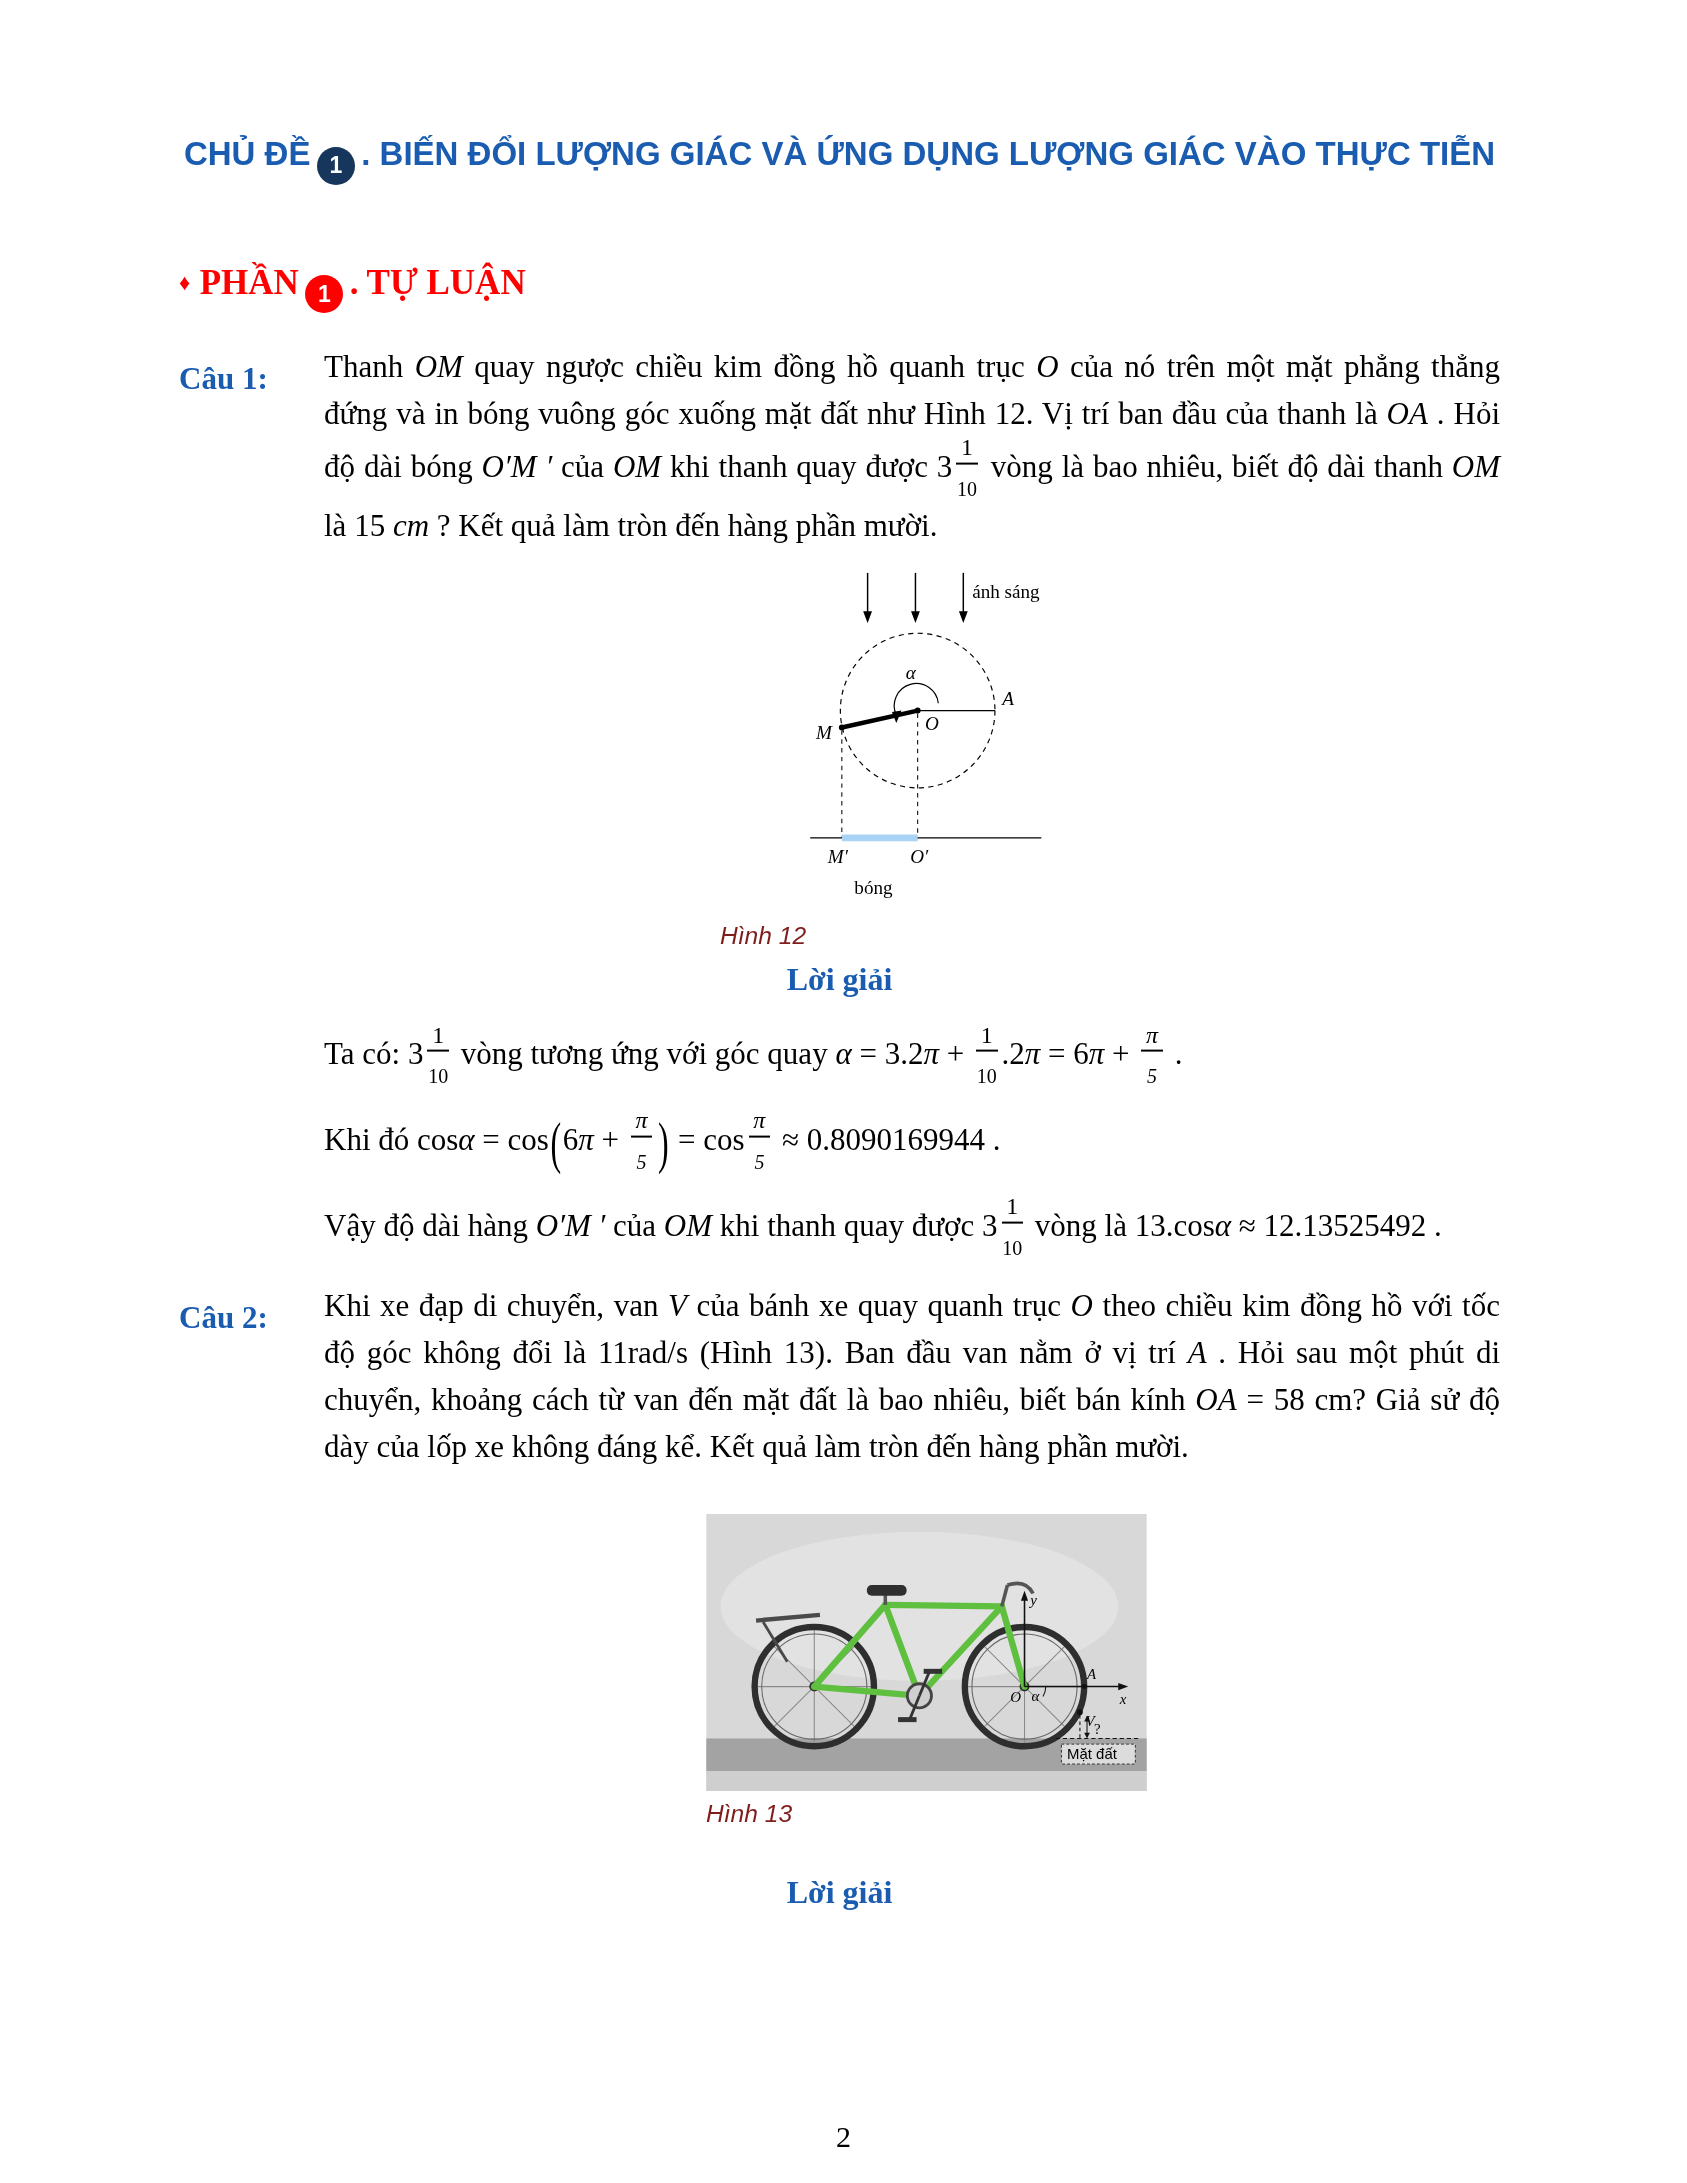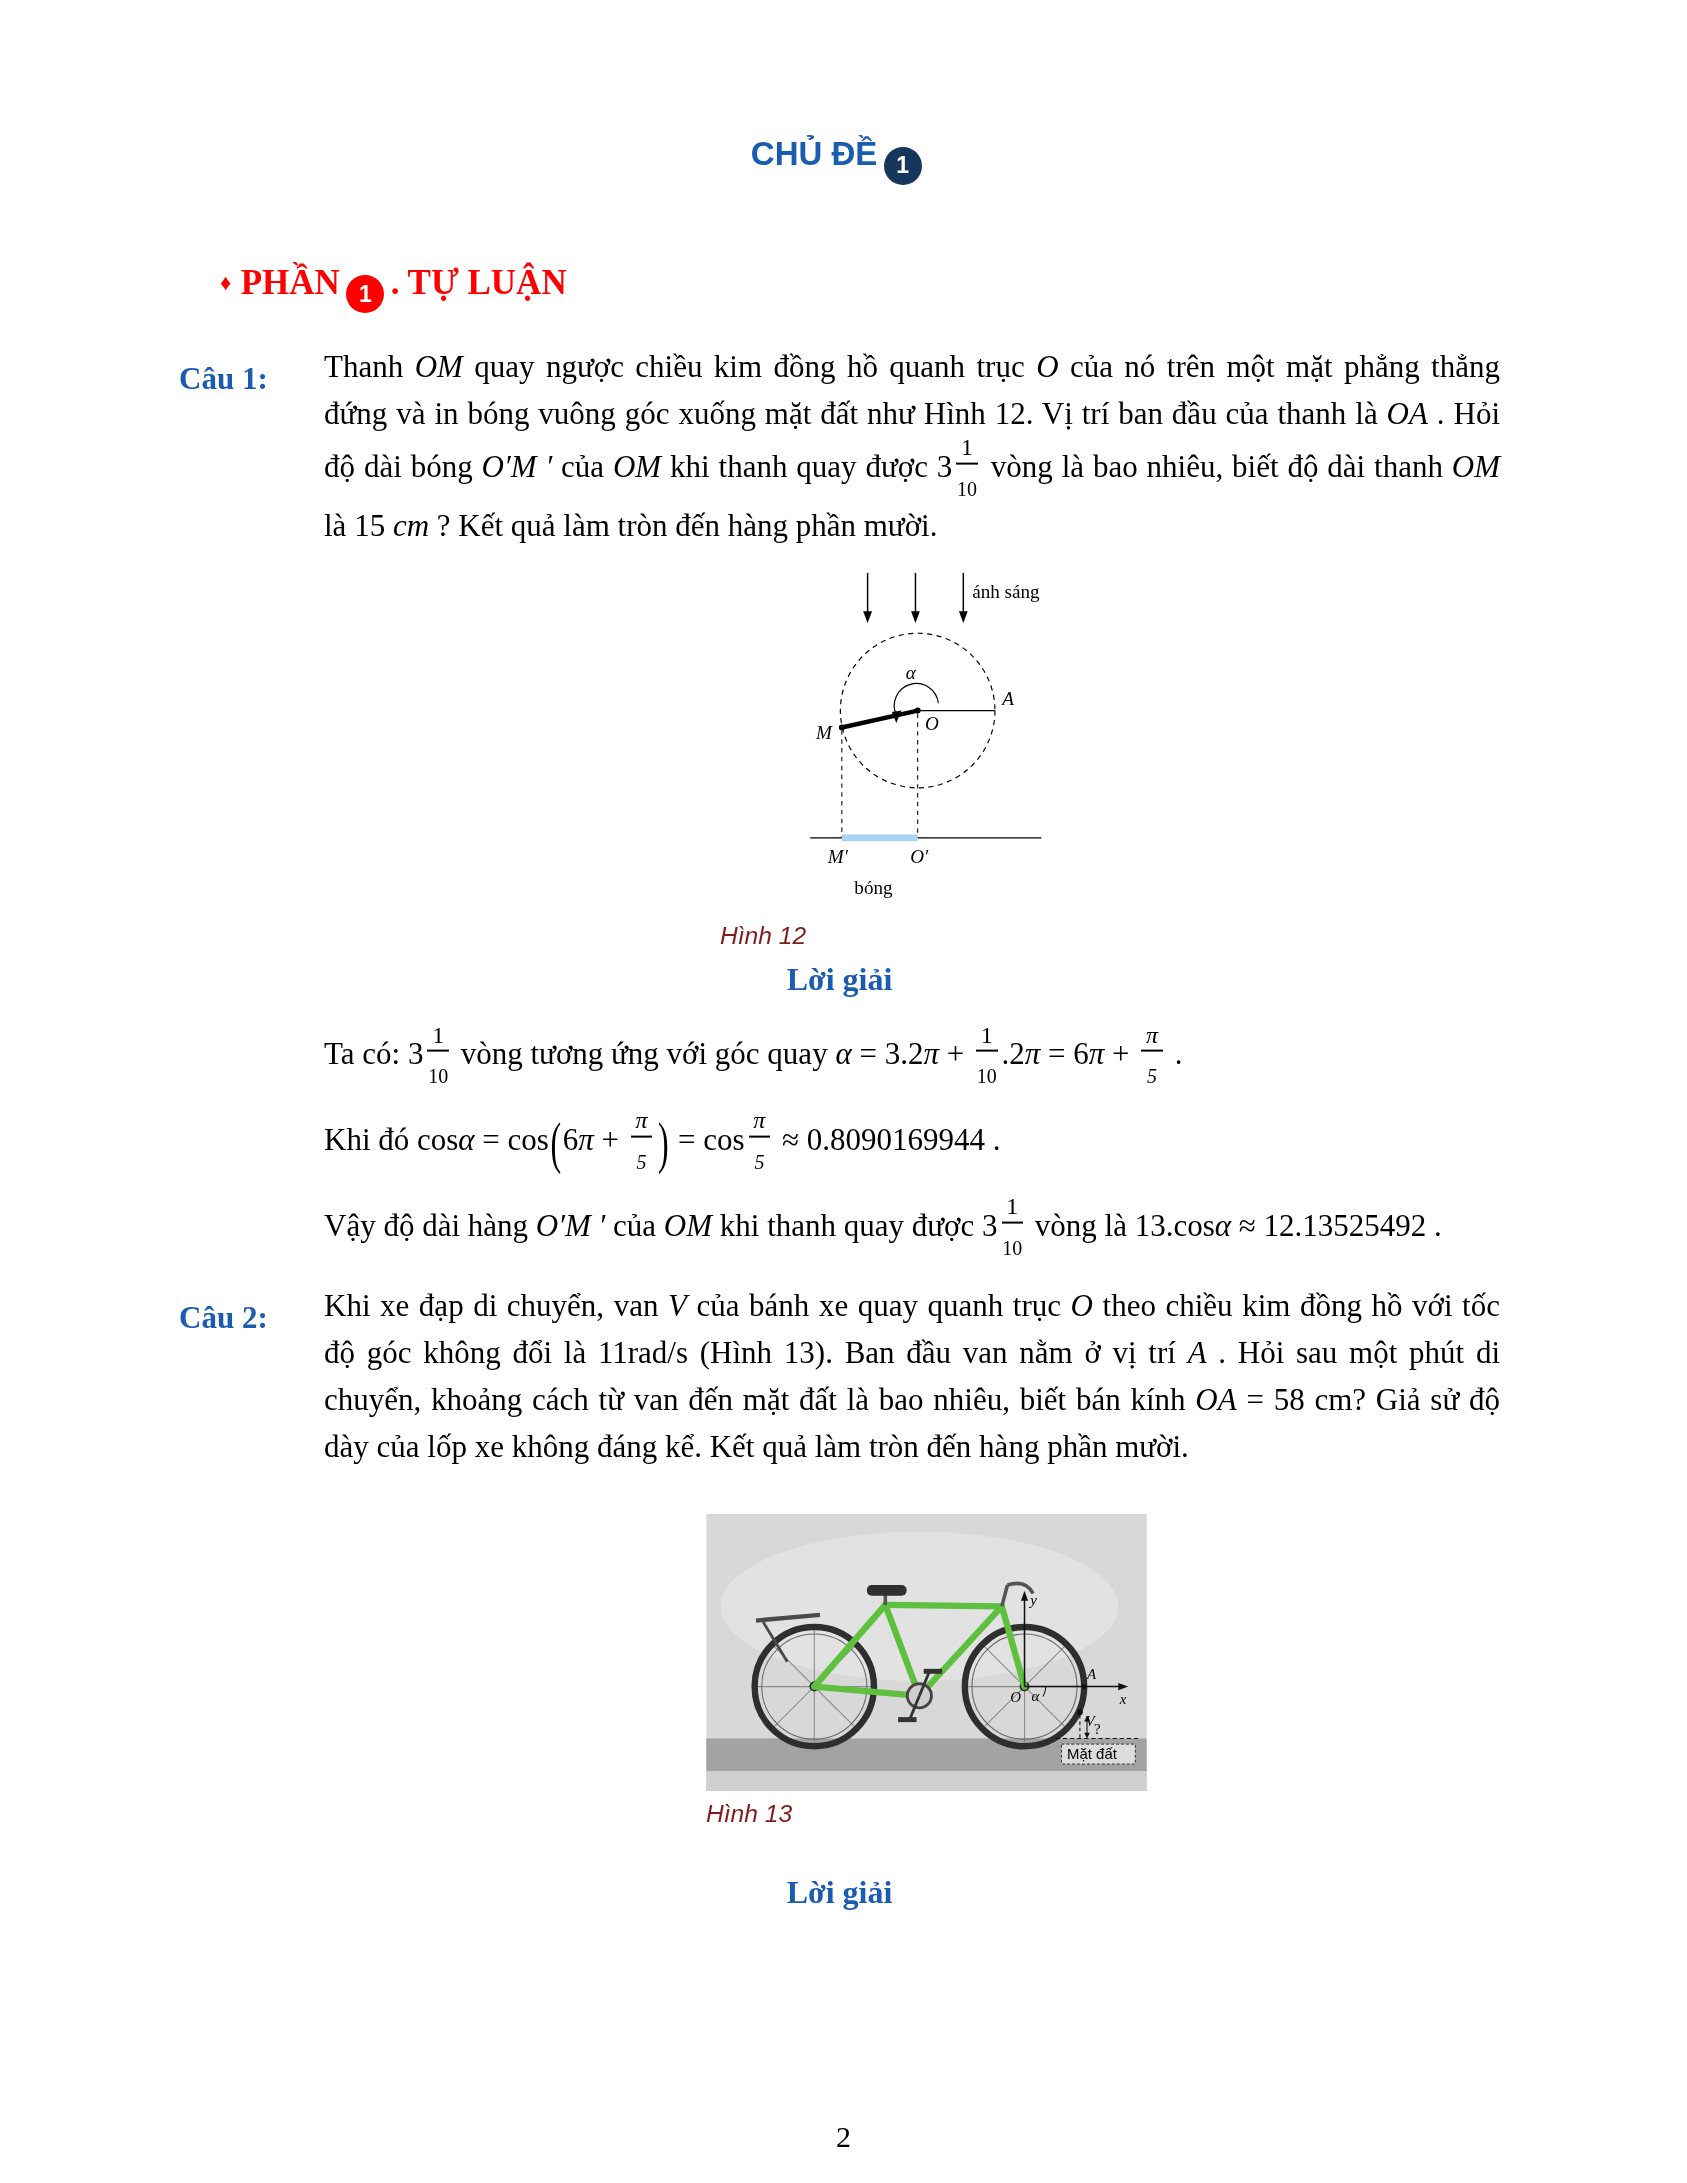--- a/index.html
+++ b/index.html
@@ -14,21 +14,21 @@
     font-size:33px;color:#1A5CB0;margin-bottom:78px;
   }
   .badge{
     display:inline-flex;align-items:center;justify-content:center;
     width:38px;height:38px;border-radius:50%;color:#fff;
     font-family:"Liberation Sans",sans-serif;font-weight:700;font-size:23px;
     vertical-align:-8px;margin:0 6.4px;
   }
   .badge-navy{background:#16365C;}
   .badge-red{background:#FF0000;}
-  .section-heading{font-size:35px;font-weight:700;color:#FF0000;margin-bottom:30px;margin-left:41px;}
+  .section-heading{font-size:35px;font-weight:700;color:#FF0000;margin-bottom:30px;}
   .section-heading .diamond{font-size:22px;vertical-align:4px;margin-right:9.5px;}
   .para{font-size:31px;line-height:1.52;text-align:justify;}
   .cau{position:relative;padding-left:145px;margin-bottom:17.5px;}
   .cau-label{position:absolute;left:0;top:12px;color:#1A5CB0;font-weight:700;}
   .sol{margin-left:145px;margin-bottom:20.6px;font-size:31px;line-height:1.5;text-align:left;}
   .it{font-style:italic;}
   .frac{display:inline-block;text-align:center;vertical-align:middle;margin:0 4px;transform:translateY(-2.4px);}
   .frac .fnum{display:block;font-size:24px;line-height:1.08;padding:0 4.8px 1.6px;border-bottom:2px solid #000;}
   .frac .fden{display:block;font-size:20px;line-height:1.08;padding-top:14px;}
   .bigp{display:inline-block;transform:scaleY(1.8);transform-origin:center;font-size:32px;line-height:1;vertical-align:-3.2px;margin:0 1.6px;}
@@ -45,21 +45,21 @@
   svg text.sans{font-family:"Liberation Sans",sans-serif;}
 </style>
 </head>
 <body>
 
 <div class="page">
 
   <div class="doc-title">
     <span>CHỦ ĐỀ</span><span class="badge badge-navy">
         <span>1</span>
-      </span>
+      </span><span>. BIẾN ĐỔI LƯỢNG GIÁC VÀ ỨNG DỤNG LƯỢNG GIÁC VÀO THỰC TIỄN</span>
   </div>
 
   <div class="section-heading">
     <span class="diamond">♦</span><span>PHẦN</span><span class="badge badge-red">
         <span>1</span>
       </span><span>. TỰ LUẬN</span>
   </div>
 
   <div class="para cau">
     <span class="cau-label">Câu 1:</span>

